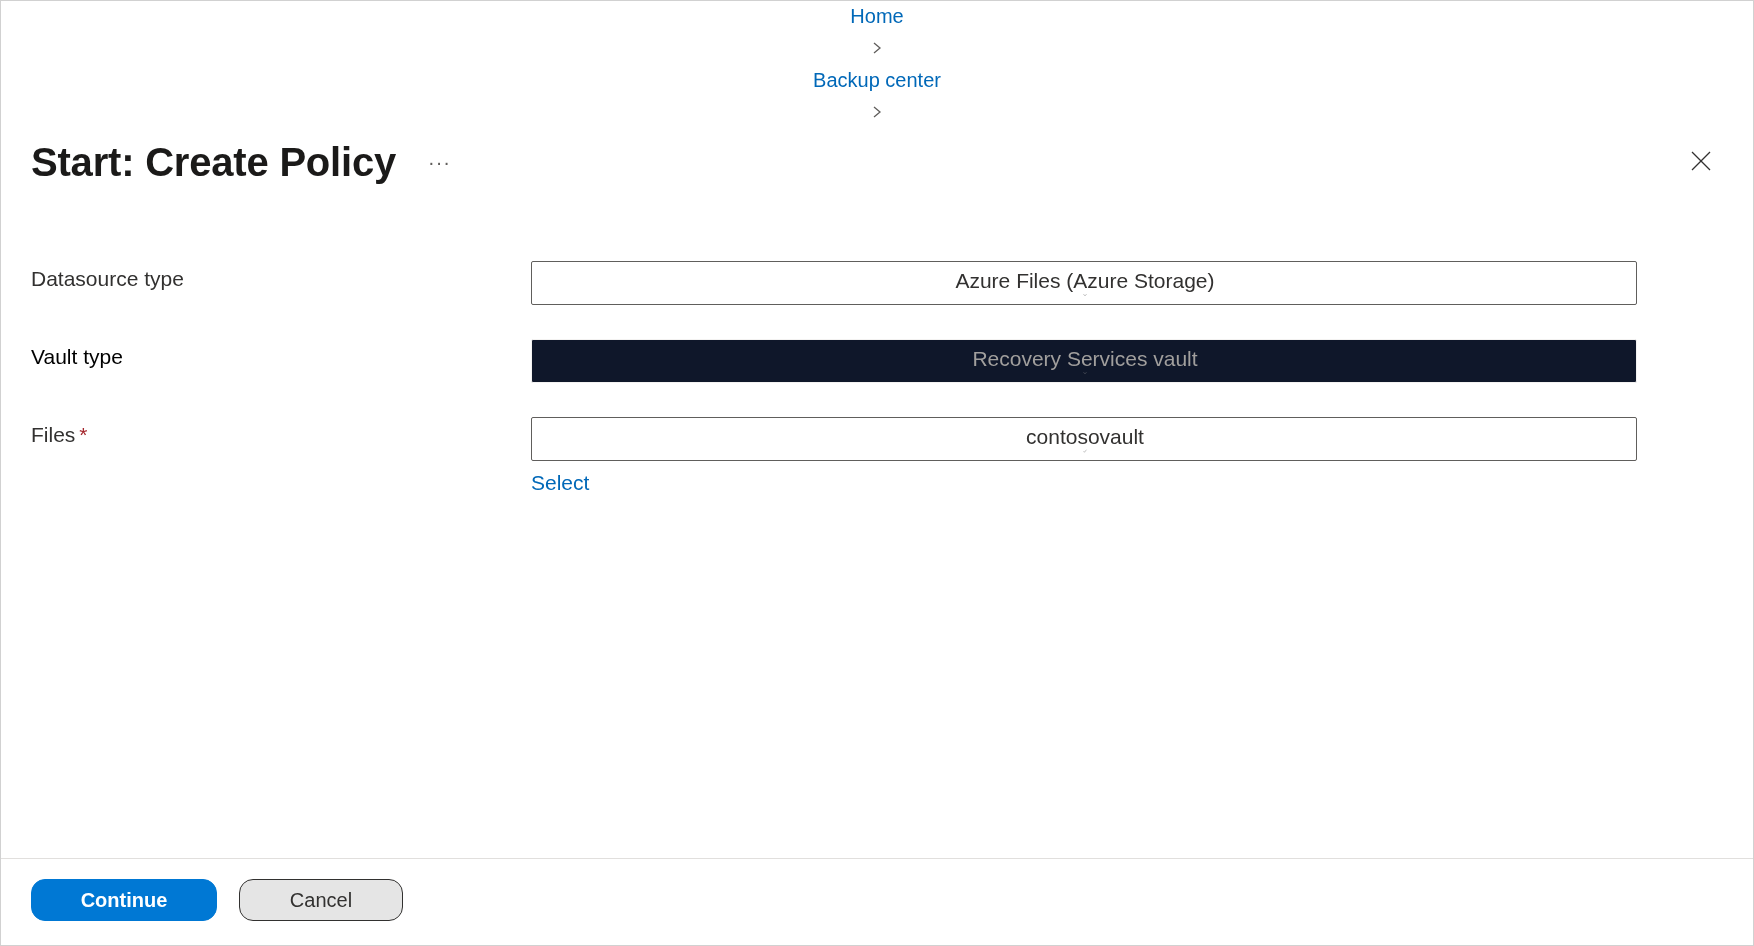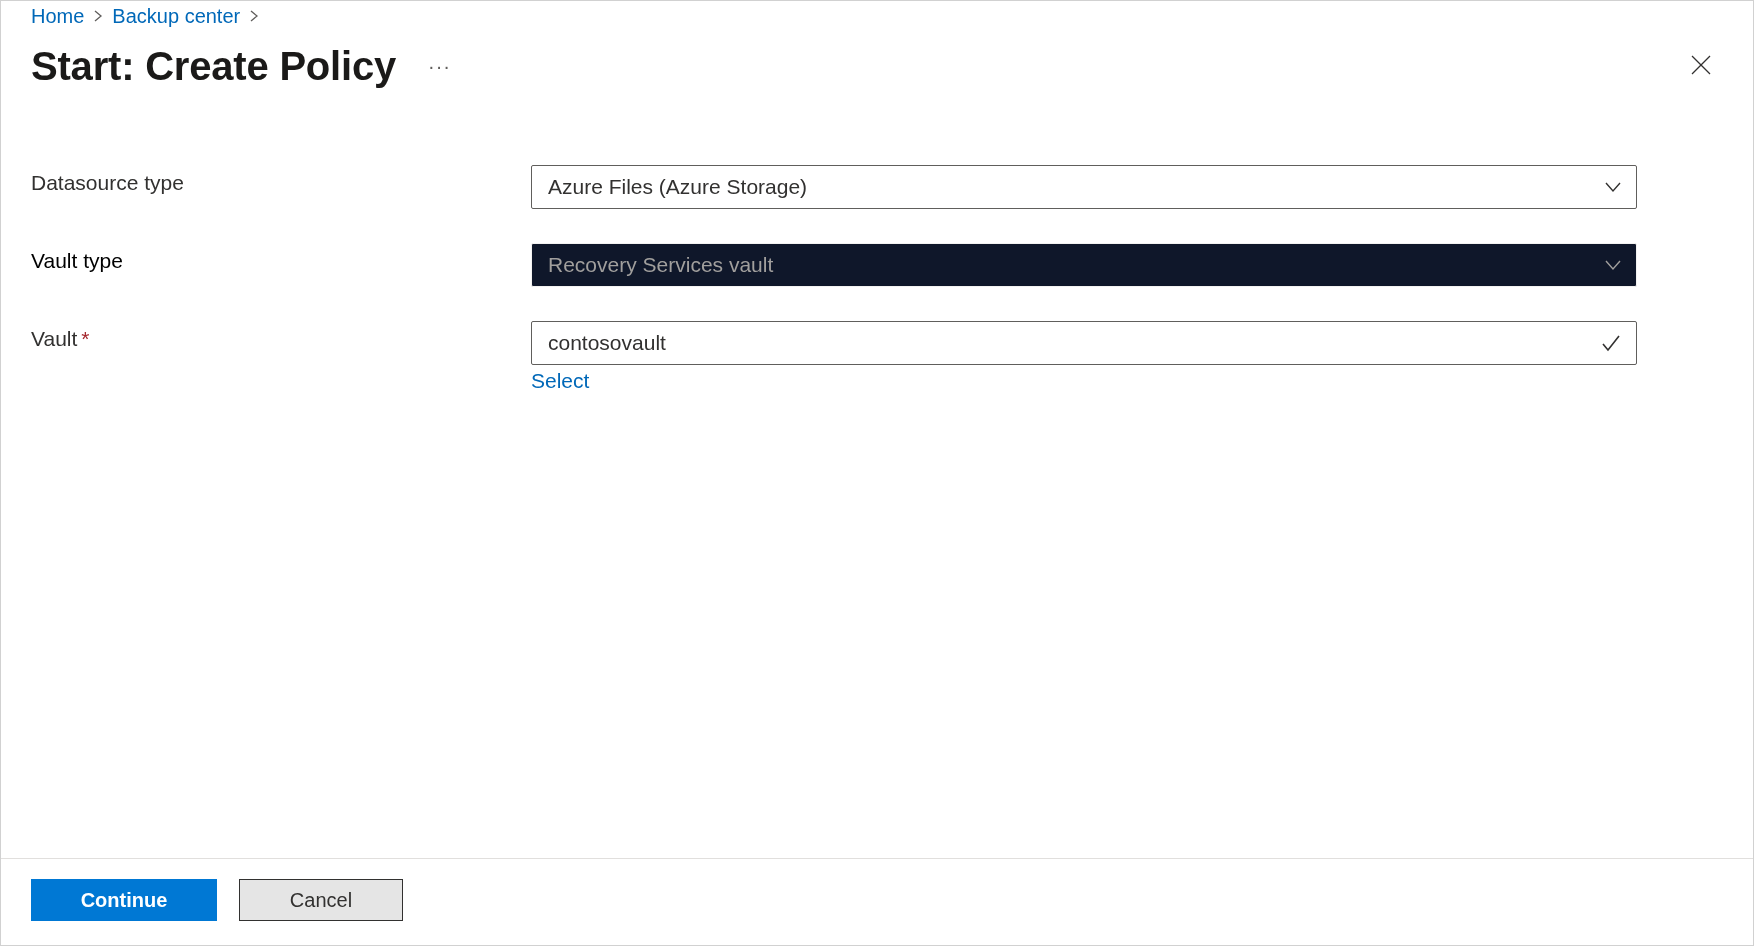--- a/index.html
+++ b/index.html
@@ -16,20 +16,21 @@
       display: flex;
       flex-direction: column;
       border: 1px solid #d1d1d1;
     }
     .breadcrumb {
       display: flex;
       align-items: center;
       gap: 9px;
       padding: 4px 30px 0 30px;
       font-size: 20px;
+      flex-direction: column;
     }
     .breadcrumb a {
       color: #0068b8;
       text-decoration: none;
     }
     .breadcrumb .sep {
       color: #605e5c;
     }
     .title-row {
       display: flex;
@@ -97,20 +98,21 @@
       align-items: center;
       justify-content: space-between;
       border: 1px solid #605e5c;
       border-radius: 2px;
       background: #ffffff;
       padding: 7px 14px 7px 16px;
       font-size: 21px;
       color: #323130;
       height: 44px;
       cursor: pointer;
+      flex-direction: column;
     }
     .select-box .value {
       flex: 1;
     }
     .select-box.disabled {
       background: #0f172a;
       border: 1px solid #f3f2f1;
       color: #a19f9d;
       cursor: default;
     }
@@ -125,38 +127,38 @@
       stroke: #a19f9d;
     }
     .check-icon {
       width: 22px;
       height: 22px;
       stroke: #323130;
       stroke-width: 1.6;
       fill: none;
     }
     .subaction {
-      margin-top: 4px;
+      margin-top: 10px;
       font-size: 21px;
     }
     .subaction a {
       color: #0068b8;
       text-decoration: none;
     }
     .footer {
       border-top: 1px solid #e1dfdd;
       padding: 20px 30px 24px 30px;
       display: flex;
       gap: 22px;
     }
     .btn {
       font-size: 20px;
       height: 42px;
       padding: 0 28px;
-      border-radius: 0;
+      border-radius: 14px;
       cursor: pointer;
       font-weight: 400;
     }
     .btn-primary {
       background: #0078d4;
       color: #ffffff;
       border: 1px solid #0078d4;
       font-weight: 600;
       min-width: 186px;
     }
@@ -219,21 +221,21 @@
         <span class="value">Recovery Services vault</span>
         <svg class="chevron" viewBox="0 0 18 18">
             <polyline points="2,5 9,13 16,5"></polyline>
           </svg>
       </div>
     </div>
   </div>
 
   <div class="form-row">
     <div class="form-label">
-      <span>Vault</span><span class="req">*</span>
+      <span>Files</span><span class="req">*</span>
     </div>
     <div class="field-col">
       <div class="select-box">
         <span class="value">contosovault</span>
         <svg class="check-icon" viewBox="0 0 22 22">
             <polyline points="3,12 8,18 19,4"></polyline>
           </svg>
       </div>
       <div class="subaction">
         <a href="#">Select</a>

